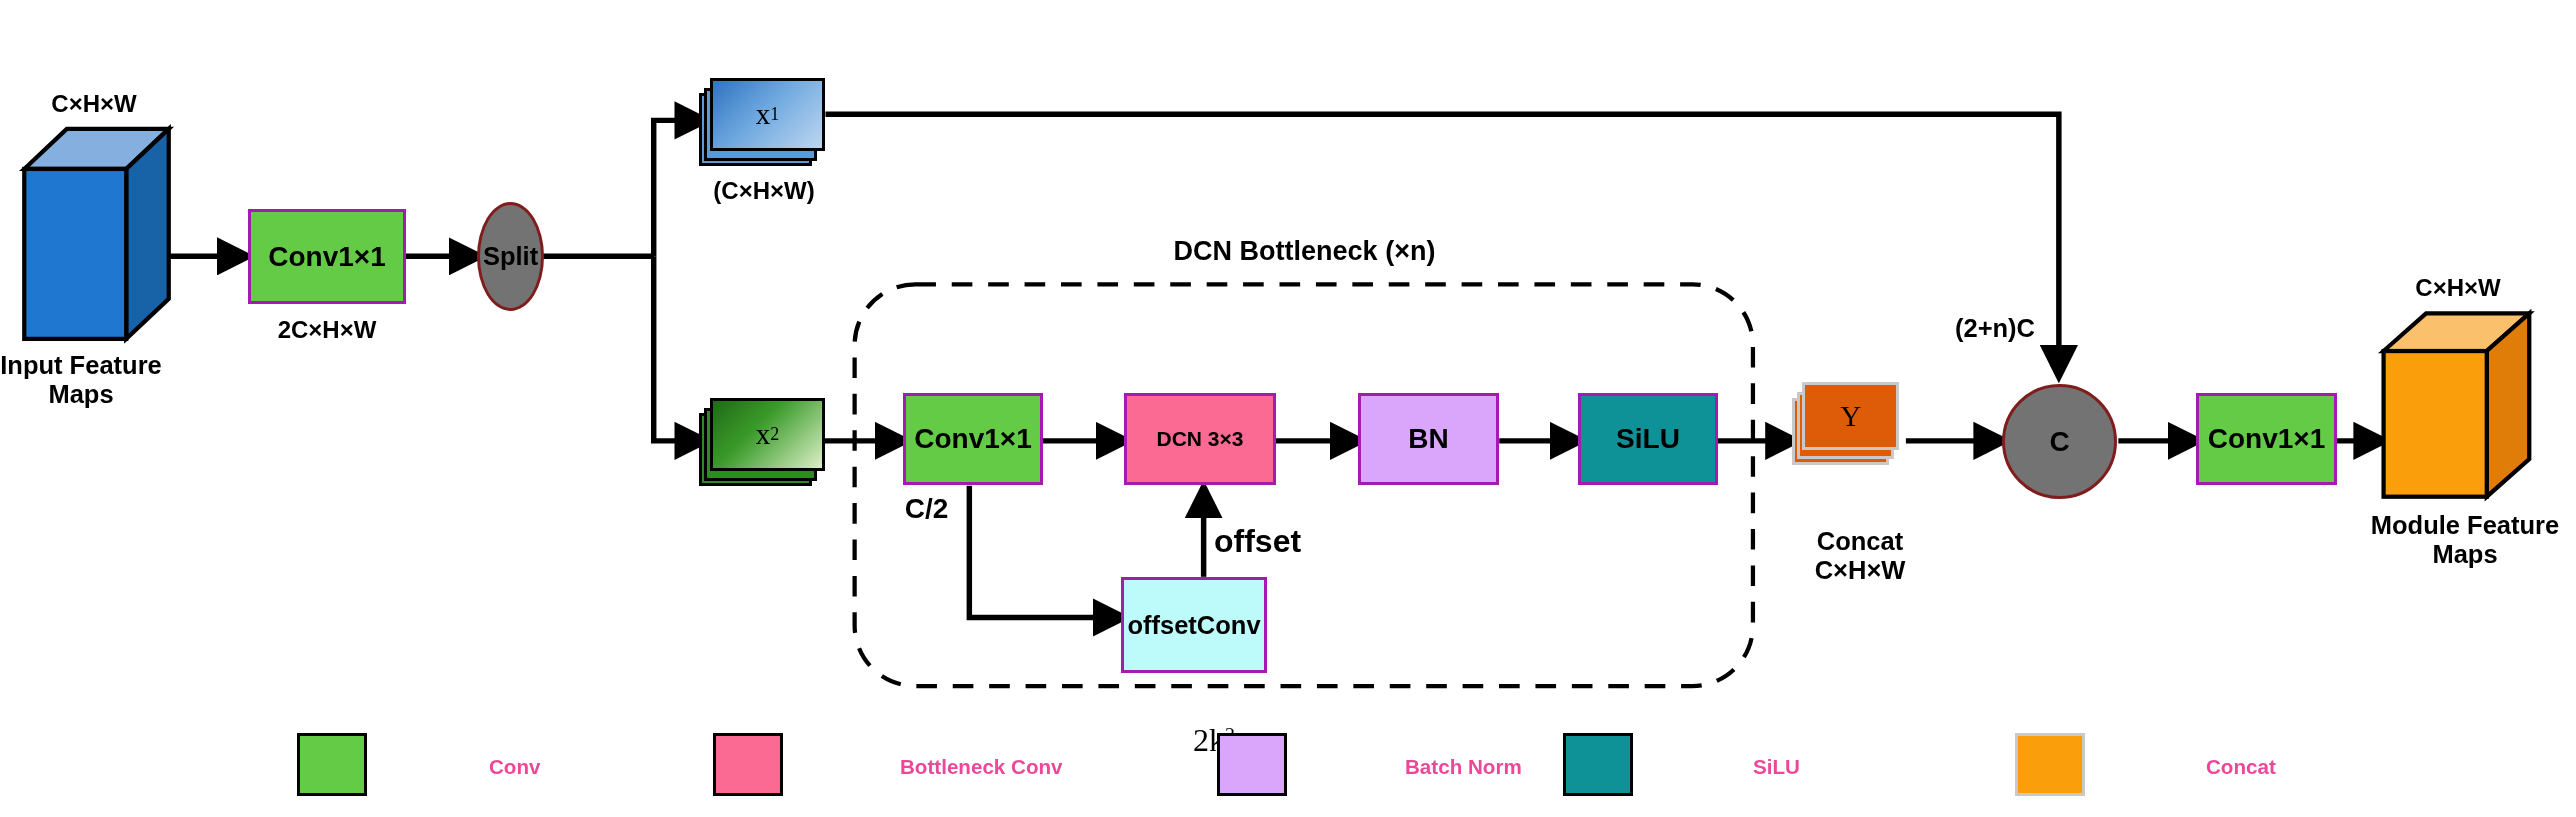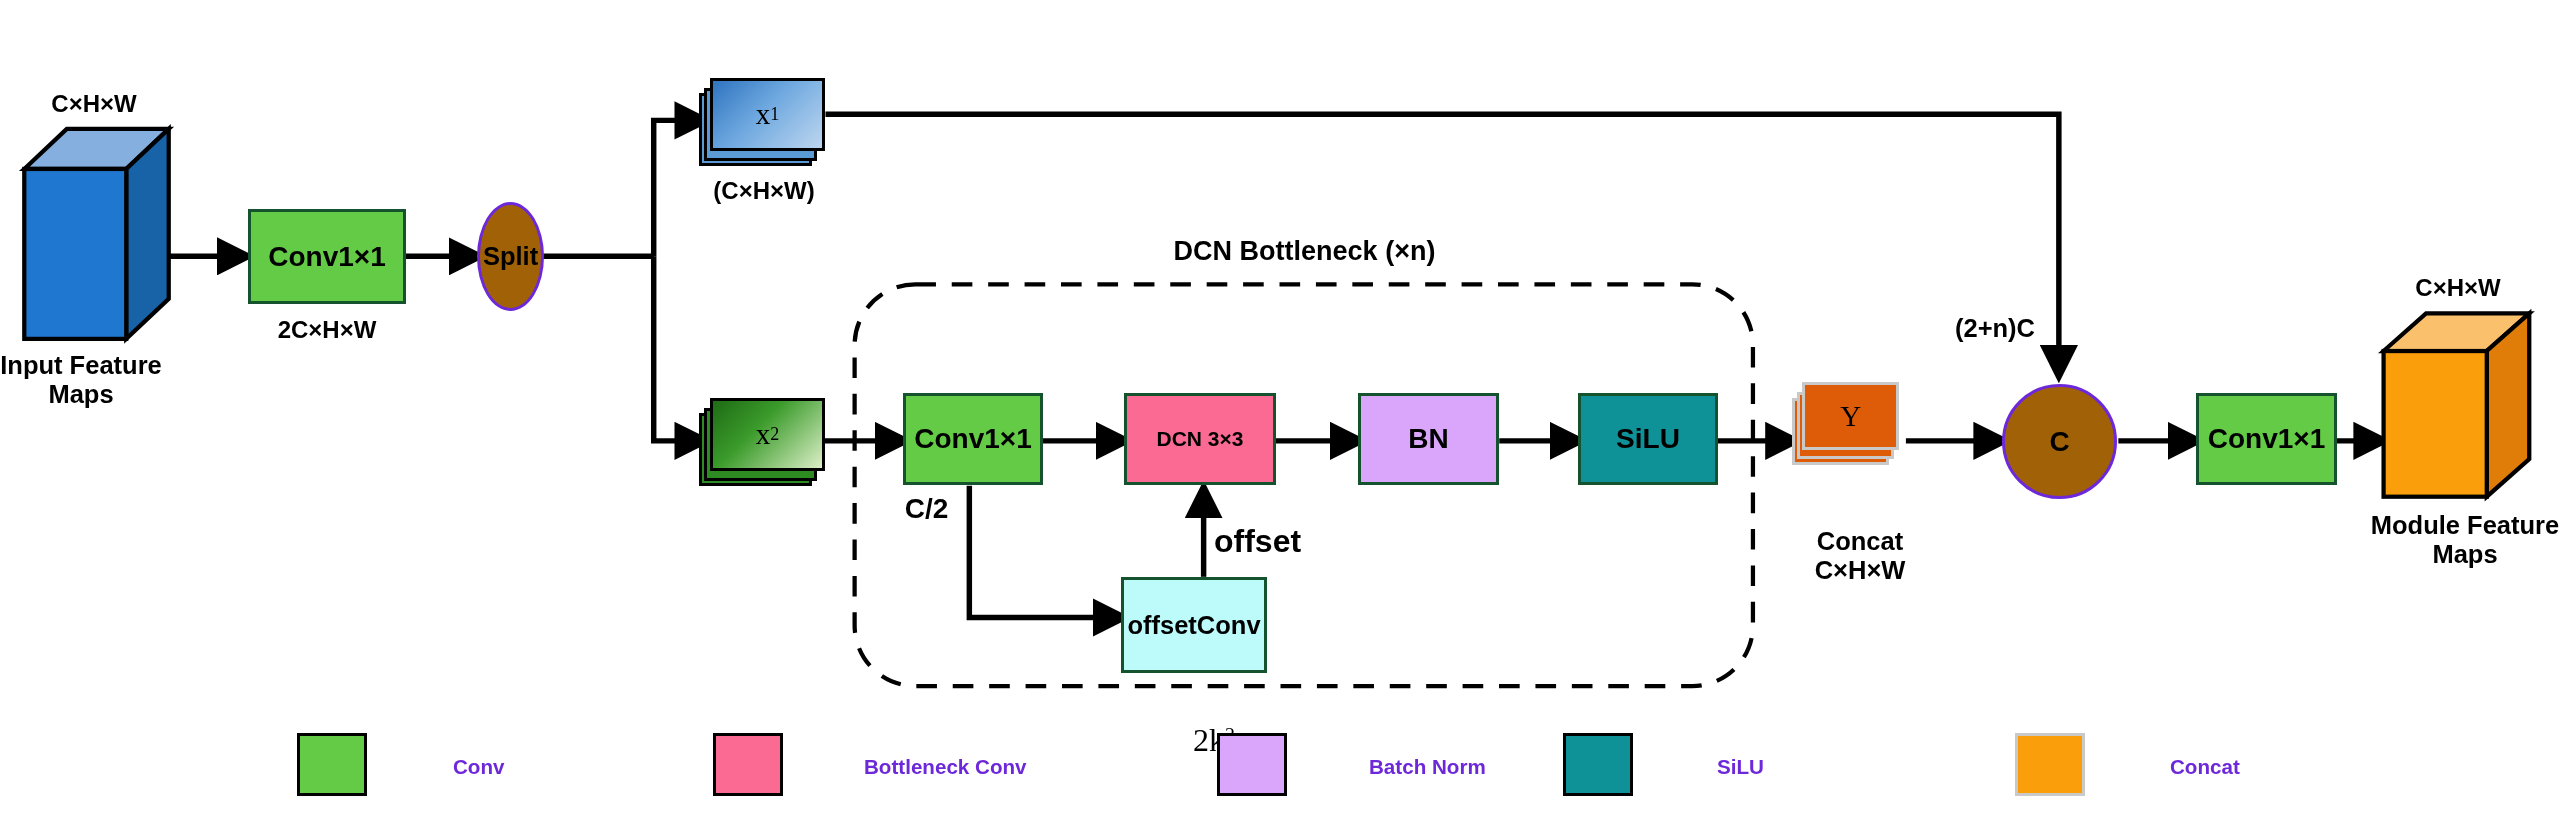--- a/index.html
+++ b/index.html
@@ -33,36 +33,36 @@
     text-align: center;
     font-size: 47px;
     font-weight: bold;
     color: #000000;
     letter-spacing: -0.6px;
   }
 
   
   .pbox {
     box-sizing: border-box;
-    border: 3px solid #14532d;
+    border: 3px solid #a21caf;
     display: flex;
     align-items: center;
     justify-content: center;
     font-weight: bold;
     color: #000000;
     text-align: center;
     line-height: 1.05;
   }
 
   
   .enode {
     box-sizing: border-box;
-    border: 3px solid #6d28d9;
+    border: 3px solid #7f1d1d;
     border-radius: 50%;
-    background: #a16207;
+    background: #737373;
     display: flex;
     align-items: center;
     justify-content: center;
     font-weight: bold;
     color: #000000;
   }
 
   
   .lbl {
     color: #000000;
@@ -92,24 +92,25 @@
   }
   .sub { font-size: 0.62em; vertical-align: -0.35em; }
   .sup { font-size: 0.62em; vertical-align: 0.5em; }
 
   
   .lg-sw {
     box-sizing: border-box;
     border: 3px solid #000000;
   }
   .lg-txt {
-    color: #6d28d9;
+    color: #ec4899;
     font-weight: bold;
     font-size: 20.6px;
     white-space: nowrap;
+    margin-left: 36px;
   }
 </style>
 </head>
 <body>
 
 <div id="canvas">
 
   <svg id="svg-layer" viewBox="0 0 4244 1347" xmlns="http://www.w3.org/2000/svg">
     <defs>
       <marker id="ah" markerWidth="7" markerHeight="7" refX="5.2" refY="3.5" orient="auto" markerUnits="strokeWidth">

